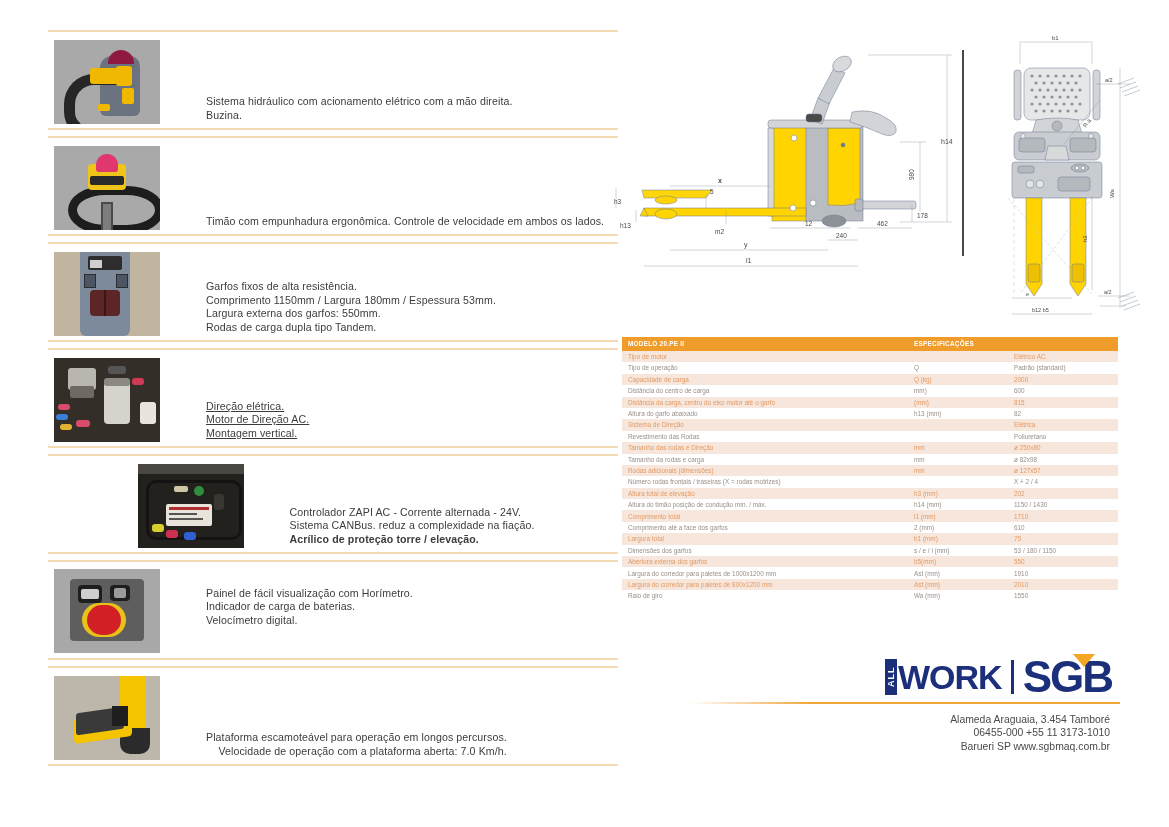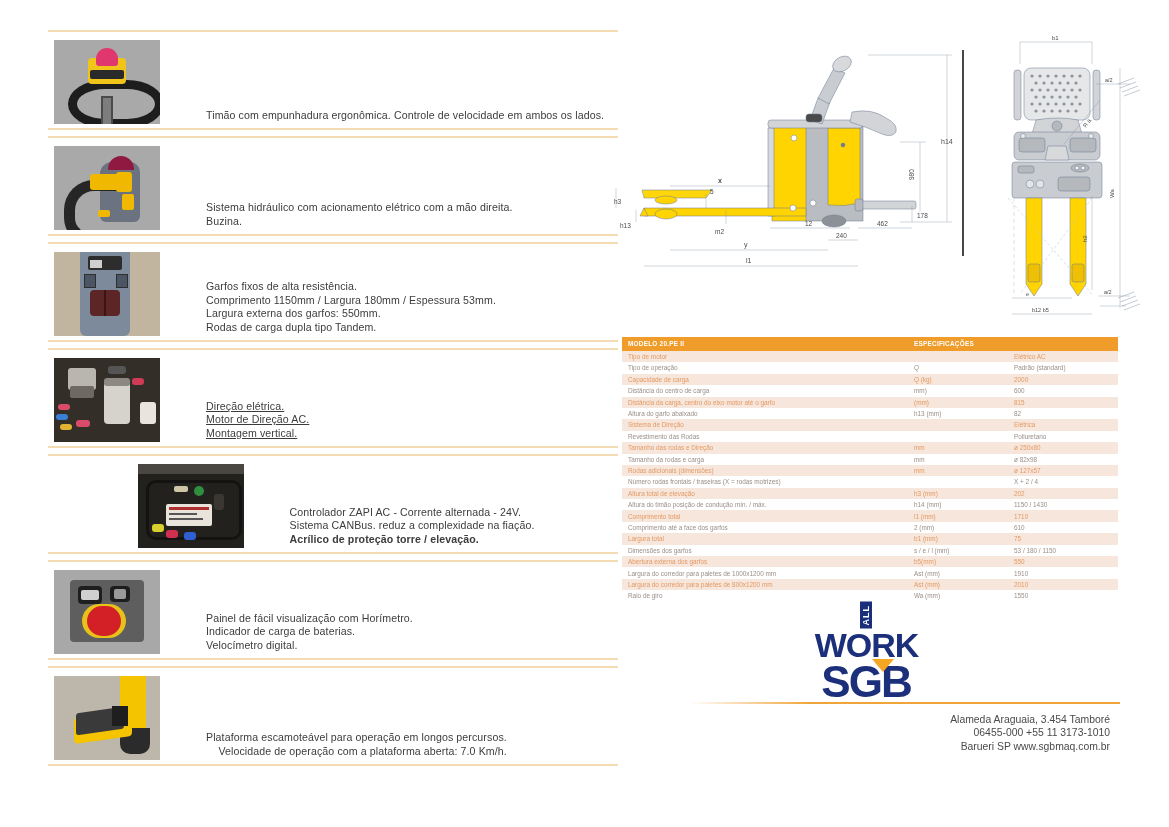--- a/index.html
+++ b/index.html
@@ -74,21 +74,21 @@
   .spec tbody td{color:#e39a63;}
   .spec tbody tr.even td{color:#9a8f88;}
   .col-a{width:286px;}
   .col-b{width:100px;}
   .col-c{width:110px;}
 
   
   .footer{position:absolute;left:620px;top:652px;width:500px;}
   .logo{
     display:flex;align-items:center;justify-content:flex-end;
-    height:50px;padding-right:8px;flex-direction:column;
+    height:50px;padding-right:8px;
   }
   .logo-all{
     background:#1b2f7a;color:#ffffff;
     font-weight:bold;font-size:9px;letter-spacing:1px;
     writing-mode:vertical-rl;transform:rotate(180deg);
     padding:3px 1px;line-height:10px;height:30px;
     display:flex;align-items:center;justify-content:center;
   }
   .logo-work{
     color:#1b2f7a;font-weight:bold;font-size:34px;
@@ -124,49 +124,49 @@
     text-align:right;padding-right:10px;margin-top:4px;
     font-size:7.6px;color:#7d7d7d;
   }
 </style>
 </head>
 <body>
 
 <div class="page">
 
   <div class="features">
-
-    <div class="feature" style="height:96px;">
-      <div class="thumb">
-        <div class="art">
-          <div class="sh" style="left:14px;top:40px;width:78px;height:30px;border:9px solid #1d1d1d;border-radius:40px/26px;"></div>
-          <div class="sh" style="left:34px;top:18px;width:38px;height:26px;background:#f0c419;border-radius:4px;"></div>
-          <div class="sh" style="left:42px;top:8px;width:22px;height:18px;background:#e0386e;border-radius:11px 11px 3px 3px;"></div>
-          <div class="sh" style="left:36px;top:30px;width:34px;height:9px;background:#2a2a2a;border-radius:2px;"></div>
-          <div class="sh" style="left:47px;top:56px;width:12px;height:28px;background:#4a4a4a;"></div>
-          <div class="sh" style="left:49px;top:58px;width:8px;height:26px;background:#7d7d7d;"></div>
-        </div>
-      </div>
-      <div class="ftext">Timão com empunhadura  ergonômica. Controle de velocidade em ambos os lados.</div>
-    </div>
 
     <div class="feature" style="height:96px;">
       <div class="thumb">
         <div class="art">
           <div class="sh" style="left:46px;top:16px;width:40px;height:60px;background:#6b7280;border-radius:12px 10px 6px 6px;"></div>
           <div class="sh" style="left:54px;top:10px;width:26px;height:14px;background:#8f1940;border-radius:13px 13px 0 0;"></div>
           <div class="sh" style="left:10px;top:34px;width:52px;height:42px;border:11px solid #262626;border-radius:30px 0 0 26px;border-right:none;"></div>
           <div class="sh" style="left:36px;top:28px;width:30px;height:16px;background:#f0b800;border-radius:3px;"></div>
           <div class="sh" style="left:62px;top:26px;width:16px;height:20px;background:#f0b800;border-radius:3px;"></div>
           <div class="sh" style="left:68px;top:48px;width:12px;height:16px;background:#f0b800;border-radius:2px;"></div>
           <div class="sh" style="left:44px;top:64px;width:12px;height:7px;background:#f0b800;border-radius:2px;"></div>
         </div>
       </div>
       <div class="ftext">Sistema hidráulico com acionamento elétrico com a mão direita.
 Buzina.</div>
+    </div>
+
+    <div class="feature" style="height:96px;">
+      <div class="thumb">
+        <div class="art">
+          <div class="sh" style="left:14px;top:40px;width:78px;height:30px;border:9px solid #1d1d1d;border-radius:40px/26px;"></div>
+          <div class="sh" style="left:34px;top:18px;width:38px;height:26px;background:#f0c419;border-radius:4px;"></div>
+          <div class="sh" style="left:42px;top:8px;width:22px;height:18px;background:#e0386e;border-radius:11px 11px 3px 3px;"></div>
+          <div class="sh" style="left:36px;top:30px;width:34px;height:9px;background:#2a2a2a;border-radius:2px;"></div>
+          <div class="sh" style="left:47px;top:56px;width:12px;height:28px;background:#4a4a4a;"></div>
+          <div class="sh" style="left:49px;top:58px;width:8px;height:26px;background:#7d7d7d;"></div>
+        </div>
+      </div>
+      <div class="ftext">Timão com empunhadura  ergonômica. Controle de velocidade em ambos os lados.</div>
     </div>
 
     <div class="feature" style="height:96px;">
       <div class="thumb" style="background:#b8ae9c;">
         <div class="art">
           <div class="sh" style="left:0;top:0;width:106px;height:84px;background:#c2b5a0;"></div>
           <div class="sh" style="left:26px;top:0;width:50px;height:84px;background:#7d8a9c;border-radius:0 0 6px 6px;"></div>
           <div class="sh" style="left:34px;top:4px;width:34px;height:14px;background:#2d2d2d;border-radius:2px;"></div>
           <div class="sh" style="left:36px;top:8px;width:12px;height:8px;background:#cfcfcf;"></div>
           <div class="sh" style="left:30px;top:22px;width:10px;height:12px;background:#4b5563;border:1px solid #2d2d2d;"></div>
@@ -219,21 +219,21 @@
           <div class="sh" style="left:28px;top:66px;width:12px;height:8px;background:#d03050;border-radius:3px;"></div>
           <div class="sh" style="left:46px;top:68px;width:12px;height:8px;background:#2f5fd0;border-radius:3px;"></div>
           <div class="sh" style="left:76px;top:30px;width:10px;height:16px;background:#3a3733;border-radius:3px;"></div>
         </div>
       </div>
       <div class="ftext"><span>Controlador ZAPI AC - Corrente alternada - 24V.
 Sistema CANBus. reduz a complexidade na fiação.</span>
 <span class="bold">Acrílico de proteção torre / elevação.</span></div>
     </div>
 
-    <div class="feature" style="height:96px;">
+    <div class="feature" style="height:96px;align-items:center;">
       <div class="thumb">
         <div class="art">
           <div class="sh" style="left:0;top:0;width:106px;height:84px;background:#a8a8a8;"></div>
           <div class="sh" style="left:16px;top:10px;width:74px;height:62px;background:#5e5e5e;border-radius:4px;"></div>
           <div class="sh" style="left:24px;top:16px;width:24px;height:18px;background:#1e1e1e;border-radius:4px;"></div>
           <div class="sh" style="left:27px;top:20px;width:18px;height:10px;background:#cfcfcf;border-radius:2px;"></div>
           <div class="sh" style="left:56px;top:16px;width:20px;height:16px;background:#1e1e1e;border-radius:4px;"></div>
           <div class="sh" style="left:60px;top:19px;width:12px;height:10px;background:#9a9a9a;border-radius:2px;"></div>
           <div class="sh" style="left:28px;top:34px;width:44px;height:34px;background:#e8c21a;border-radius:22px;"></div>
           <div class="sh" style="left:33px;top:36px;width:34px;height:30px;background:#d31f26;border-radius:17px;"></div>

